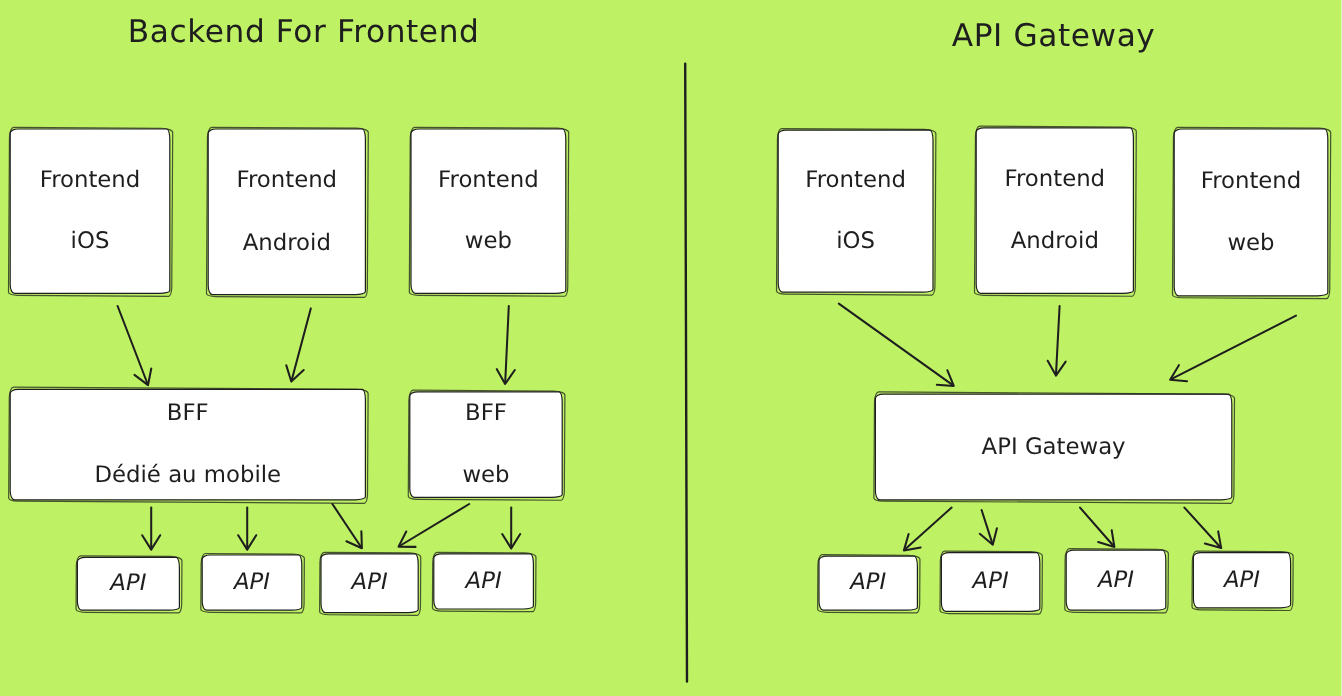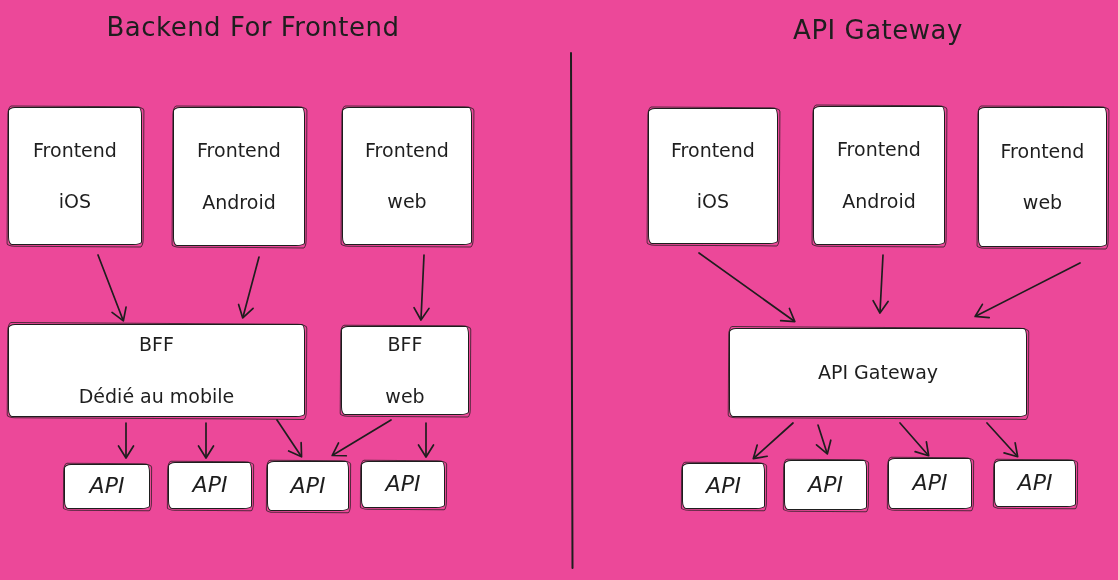--- a/index.html
+++ b/index.html
@@ -4,21 +4,21 @@
 <style>
   html, body {
     margin: 0;
     padding: 0;
     background: #ffffff;
   }
   .canvas {
     position: relative;
     width: 1118px;
     height: 580px;
-    background: #ec4899;
+    background: #bef264;
     overflow: hidden;
     font-family: "DejaVu Sans", "Liberation Sans", sans-serif;
     color: #1e1e1e;
   }
   .panel-title {
     position: absolute;
     text-align: center;
     font-size: 26px;
     letter-spacing: 0.5px;
     color: #1e1e1e;
@@ -44,21 +44,21 @@
   .box::before {
     content: "";
     position: absolute;
     inset: -2.5px;
     border: 1.2px solid rgba(30,30,30,0.75);
     border-radius: 4px 10px 3px 8px / 9px 4px 8px 3px;
     transform: rotate(0.35deg);
     pointer-events: none;
   }
   .api-box {
-    font-size: 22px;
+    font-size: 19px;
     font-style: italic;
   }
   .overlay {
     position: absolute;
     left: 0;
     top: 0;
     pointer-events: none;
   }
   .overlay line {
     stroke: #1e1e1e;

